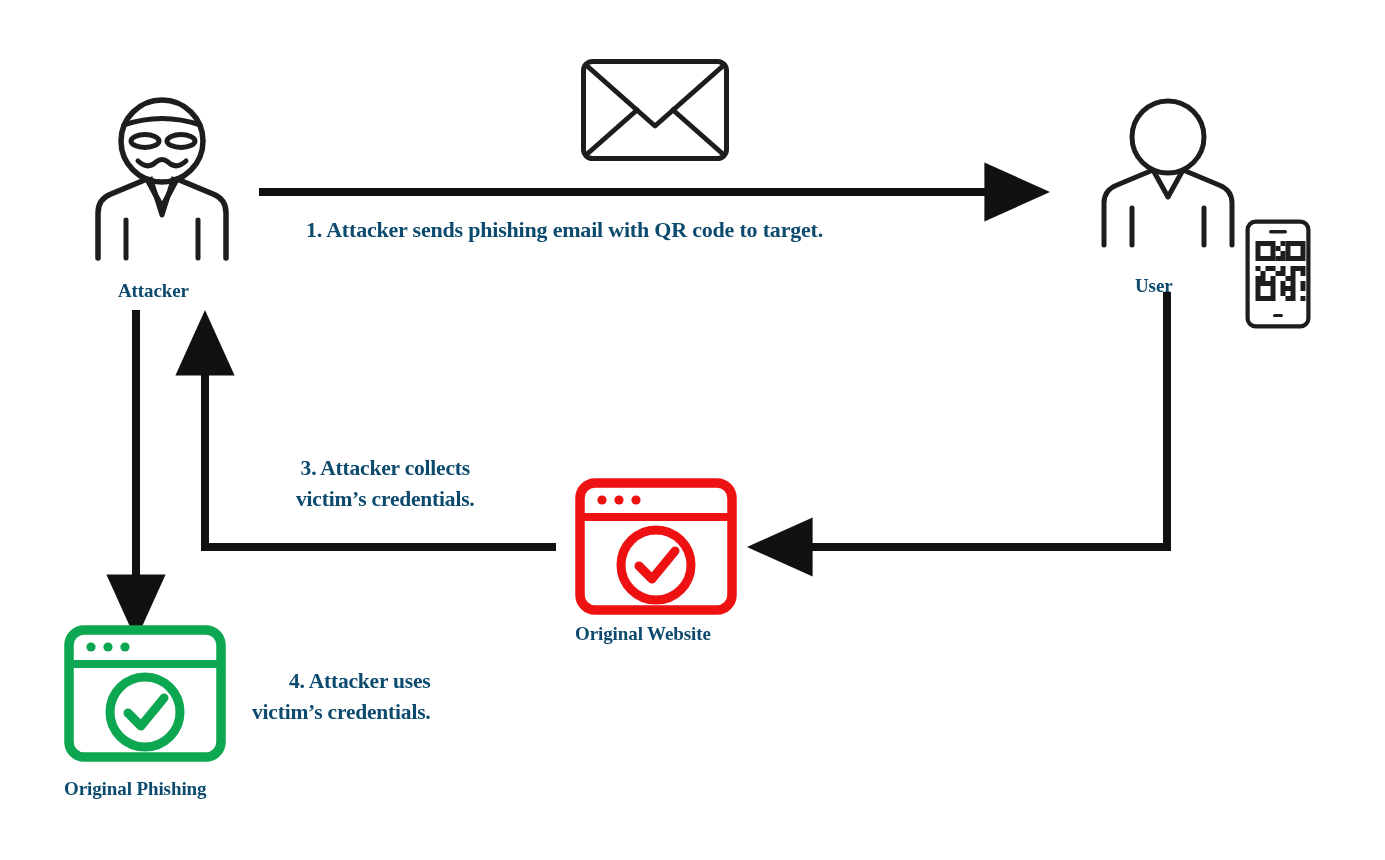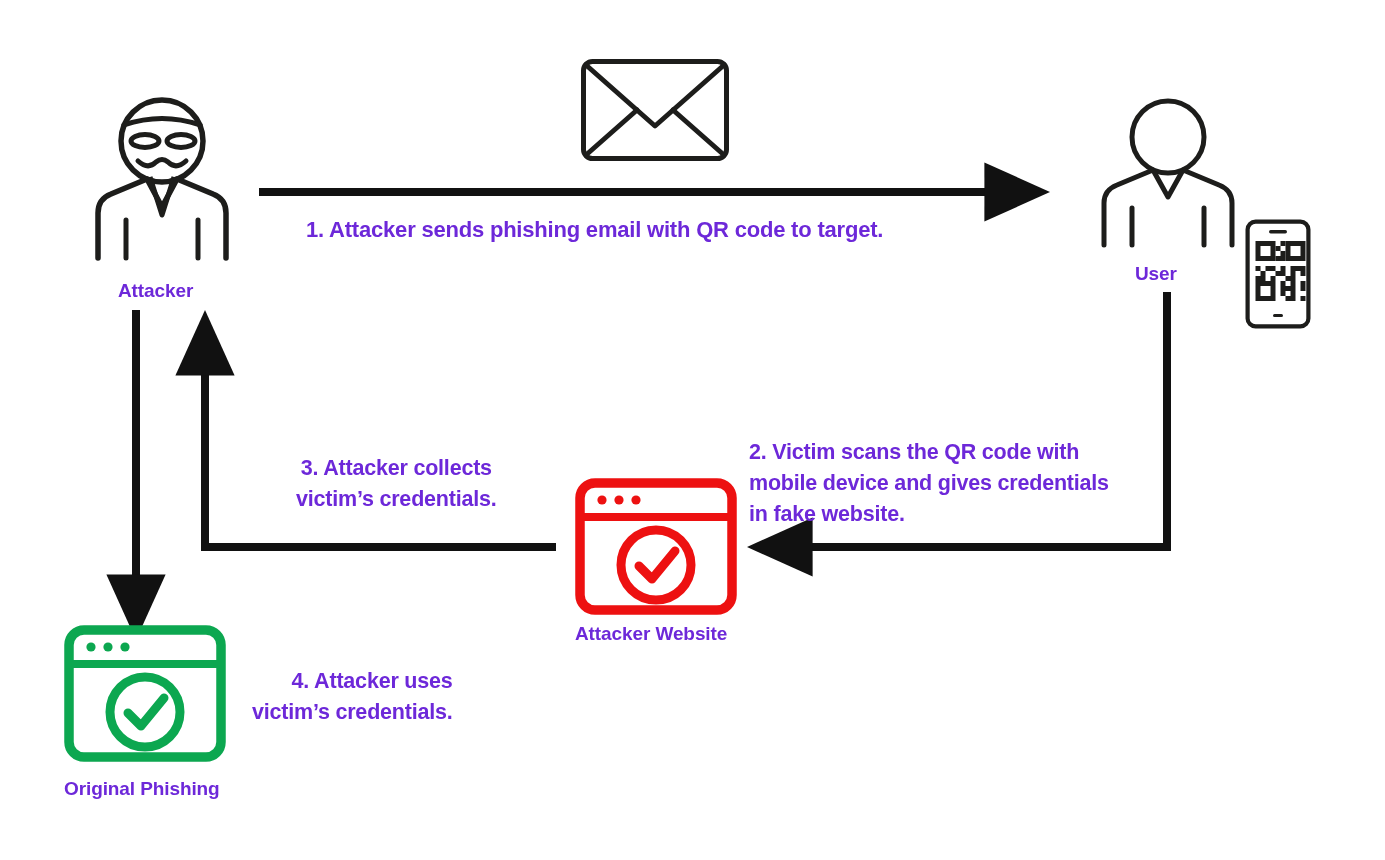--- a/index.html
+++ b/index.html
@@ -14,23 +14,23 @@
     height: 860px;
     background: #ffffff;
     overflow: hidden;
     font-family: "Liberation Sans", "DejaVu Sans", sans-serif;
   }
   .abs { position: absolute; }
   svg { display: block; overflow: visible; }
 
   .label {
     position: absolute;
-    color: #6d28d9;
+    color: #0c4a6e;
     font-weight: bold;
-    font-family: Liberation Sans, sans-serif;
+    font-family: Liberation Serif, serif;
     white-space: nowrap;
     line-height: 1.28;
   }
   .node-label {
     font-size: 19px;
     letter-spacing: -0.1px;
   }
   .step-label {
     font-size: 21.5px;
     letter-spacing: -0.2px;
@@ -161,31 +161,28 @@
     <path d="M6,39 L156,39" stroke="#0CA750" stroke-width="8" fill="none"></path>
     <circle cx="27" cy="22" r="4.6" fill="#0CA750"></circle>
     <circle cx="44" cy="22" r="4.6" fill="#0CA750"></circle>
     <circle cx="61" cy="22" r="4.6" fill="#0CA750"></circle>
     <circle cx="81" cy="87" r="35" fill="none" stroke="#0CA750" stroke-width="9"></circle>
     <path d="M64,88 L77,101 L100,73" fill="none" stroke="#0CA750" stroke-width="9" stroke-linecap="round" stroke-linejoin="round"></path>
   </svg>
 
   <div class="label node-label" id="attacker-label" style="left:118px; top:279px;">Attacker</div>
 
-  <div class="label node-label" id="user-label" style="left:1135px; top:262px;">User</div>
+  <div class="label node-label" id="user-label" style="left:1135px; top:274px;">User</div>
 
-  <div class="label node-label" id="phishing-website-label" style="left:575px; top:622px;">Attacker Website</div>
+  <div class="label node-label" id="phishing-website-label" style="left:575px; top:622px;">Original Website</div>
 
   <div class="label node-label" id="original-website-label" style="left:64px; top:777px;">Original Phishing</div>
 
   <div class="label step-label" id="step-1-label" style="left:306px; top:216px;">1. Attacker sends phishing email with QR code to target.</div>
 
-  <div class="label step-label" id="step-2-label" style="left:749px; top:437px;">2. Victim scans the QR code with
-mobile device and gives credentials
-in fake website.</div>
 
   <div class="label step-label" id="step-3-label" style="left:296px; top:453px;">3. Attacker collects
 victim’s credentials.</div>
 
   <div class="label step-label" id="step-4-label" style="left:252px; top:666px;">4. Attacker uses
 victim’s credentials.</div>
 
 </div>
 
 </body></html>

